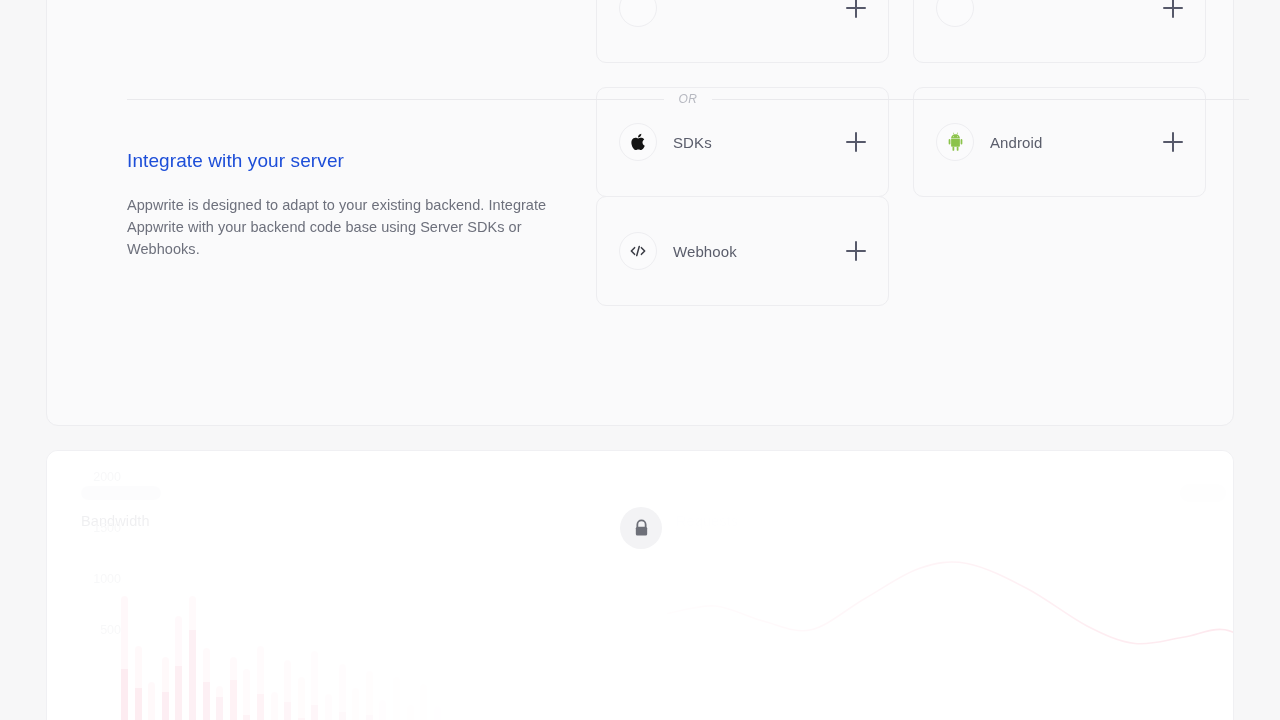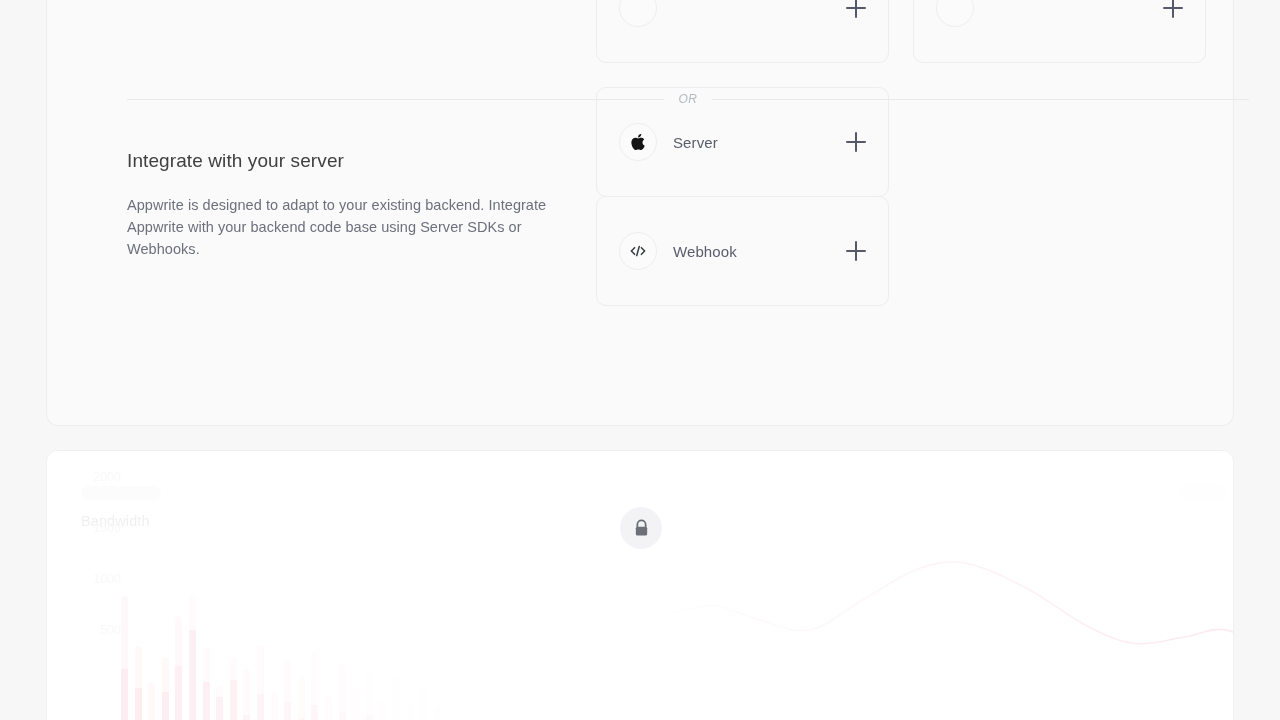--- a/index.html
+++ b/index.html
@@ -54,21 +54,21 @@
   .or-row{
     position:absolute; left:80px; top:221px; width:1122px;
     display:flex; align-items:center; gap:14px;
   }
   .or-line{ flex:1 1 auto; height:1px; background:#e9e9ec; }
   .or-text{ font-size:12px; color:#b6b8c0; letter-spacing:.6px;font-style:italic; }
 
   
   .server-copy{ position:absolute; left:80px; top:279px; width:430px; }
   .server-title{
-    font-size:19px; color:#404040; font-weight:400; letter-spacing:.1px;
+    font-size:19px; color:#1d4ed8; font-weight:400; letter-spacing:.1px;
   }
   .server-desc{
     margin-top:22px; font-size:14.5px; line-height:22px; color:#6d707c;
     letter-spacing:.05px;
   }
 
   
   .usage-card{
     position:absolute; left:46px; top:450px; width:1188px; height:300px;
     background:#ffffff; border:1px solid #f0f0f3;
@@ -145,24 +145,42 @@
       </div>
 
       <div class="plat-row">
 
         <div class="plat-card">
           <div class="plat-icon-circle">
             <svg width="17" height="20" viewBox="0 0 24 28" aria-hidden="true">
               <path fill="#141414" d="M17.6 14.8c0-3 2.4-4.4 2.5-4.5-1.4-2-3.5-2.3-4.2-2.3-1.8-.2-3.5 1-4.4 1-.9 0-2.3-1-3.8-1-2 0-3.8 1.1-4.8 2.9-2 3.5-.5 8.7 1.5 11.6 1 1.4 2.1 3 3.6 2.9 1.5-.1 2-.9 3.8-.9s2.3.9 3.8.9c1.6 0 2.6-1.4 3.6-2.8 1.1-1.6 1.6-3.2 1.6-3.3-.1 0-3.1-1.2-3.2-4.5zM14.8 6c.8-1 1.3-2.4 1.2-3.8-1.2.1-2.6.8-3.4 1.8-.8.9-1.4 2.3-1.2 3.7 1.3.1 2.7-.7 3.4-1.7z"></path>
             </svg>
           </div>
-          <span class="plat-label">Server</span>
-          <span class="plus"></span>
-        </div>
-
+          <span class="plat-label">SDKs</span>
+          <span class="plus"></span>
+        </div>
+
+        <div class="plat-card">
+          <div class="plat-icon-circle">
+            <svg width="19" height="20" viewBox="0 0 24 26" aria-hidden="true">
+              <g fill="#8bc34a">
+                <path d="M6.3 9.2h11.4v9.1a1 1 0 0 1-1 1H7.3a1 1 0 0 1-1-1V9.2z"></path>
+                <rect x="3.1" y="9.2" width="2.3" height="6.9" rx="1.15"></rect>
+                <rect x="18.6" y="9.2" width="2.3" height="6.9" rx="1.15"></rect>
+                <rect x="8.1" y="19.1" width="2.3" height="5.4" rx="1.15"></rect>
+                <rect x="13.6" y="19.1" width="2.3" height="5.4" rx="1.15"></rect>
+                <path d="M6.3 8.3c0-2.3 1.5-4.2 3.7-5l-1.2-2a.35.35 0 0 1 .6-.35l1.3 2.2a7.3 7.3 0 0 1 2.6 0l1.3-2.2a.35.35 0 1 1 .6.35l-1.2 2c2.2.8 3.7 2.7 3.7 5H6.3z"></path>
+              </g>
+              <circle cx="9.4" cy="6.1" r=".62" fill="#fafafb"></circle>
+              <circle cx="14.6" cy="6.1" r=".62" fill="#fafafb"></circle>
+            </svg>
+          </div>
+          <span class="plat-label">Android</span>
+          <span class="plus"></span>
+        </div>
       </div>
     </div>
 
     <div class="or-row">
       <div class="or-line"></div>
       <span class="or-text">OR</span>
       <div class="or-line"></div>
     </div>
 
     <div class="server-copy">

